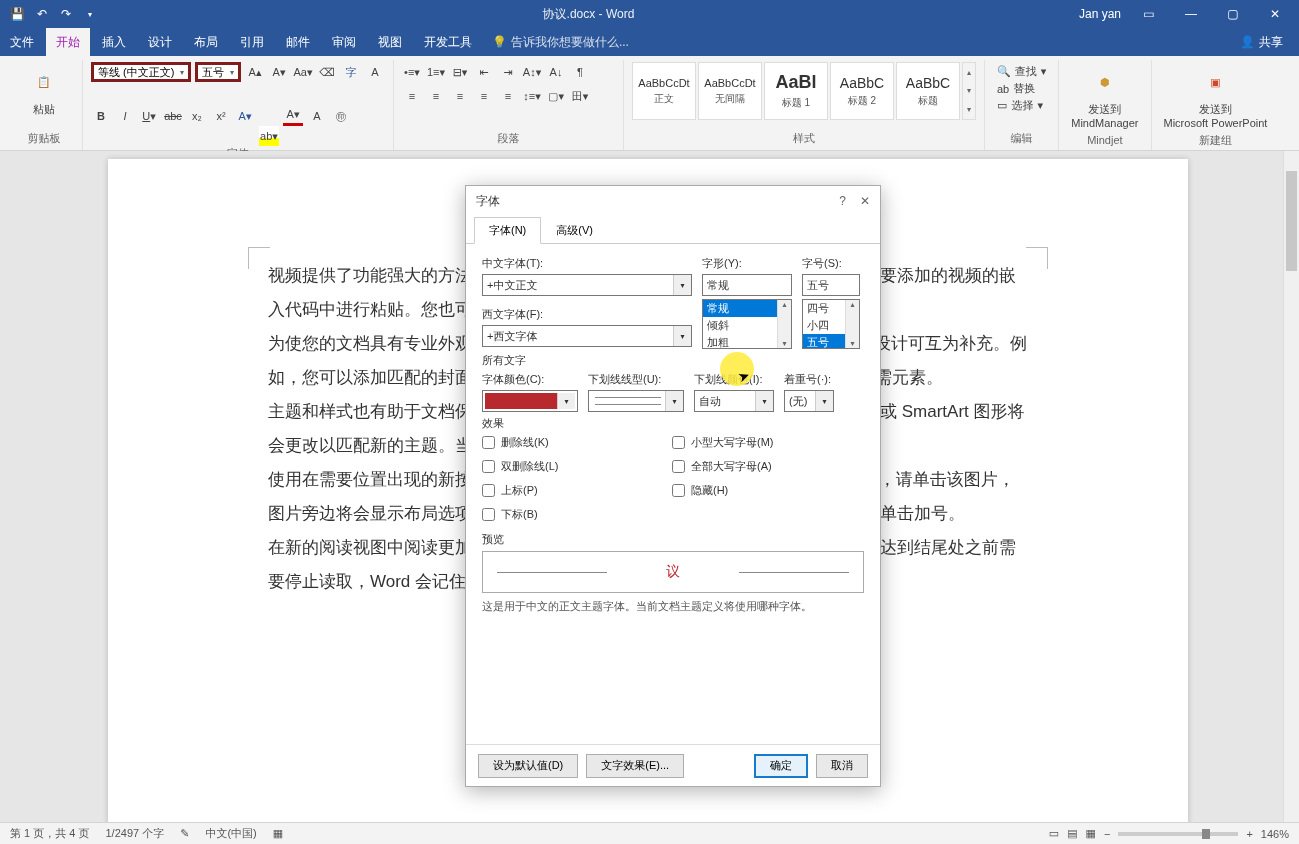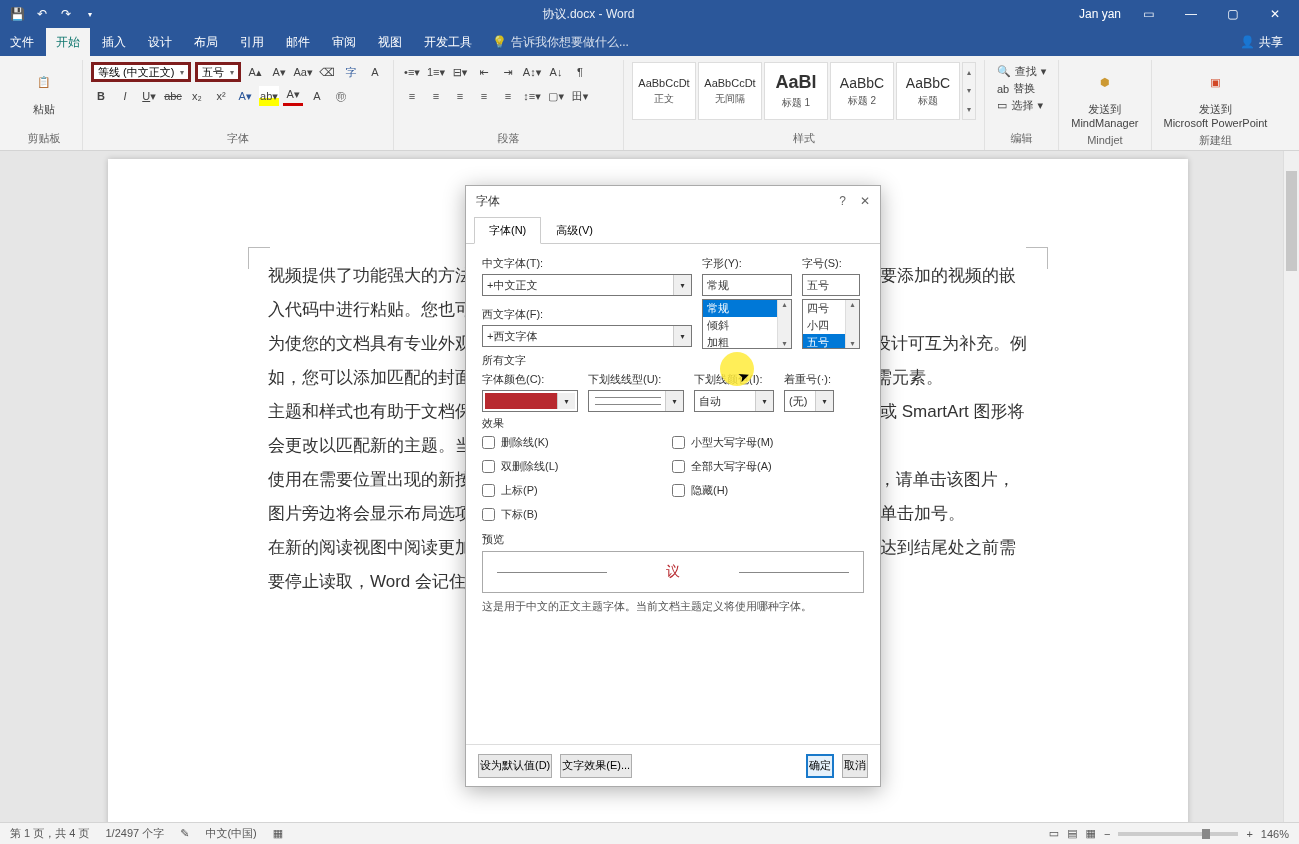--- a/index.html
+++ b/index.html
@@ -9,21 +9,21 @@
 .titlebar { height: 28px; background: #2b579a; color: #fff; display: flex; align-items: center; padding: 0 4px; }
 .titlebar .qat { display: flex; gap: 8px; align-items: center; padding-left: 6px;}
 .titlebar .qat-icon { width: 16px; height: 16px; display:flex; align-items:center; justify-content:center; color:#fff; }
 .titlebar .title { flex: 1; text-align: center; font-size: 12px; opacity: .9;}
 .titlebar .rightctl { display: flex; gap: 14px; align-items: center; padding-right: 6px;}
 .titlebar .winbtn { width: 28px; text-align: center; }
 
 
 .ribbon-tabs { height: 28px; background: #2b579a; color: #fff; display: flex; align-items: center; padding-left: 0; gap: 2px;}
 .ribbon-tabs .tab { padding: 6px 10px; font-size: 12px; cursor: pointer;}
-.ribbon-tabs .tab.active { background: #f3f3f3; color: #0f766e; }
+.ribbon-tabs .tab.active { background: #f3f3f3; color: #a21caf; }
 .ribbon-tabs .tellme { margin-left: 8px; opacity:.8; display:flex; align-items:center; gap:4px;}
 .ribbon-tabs .share { margin-left:auto; margin-right:16px; display:flex; align-items:center; gap:4px;}
 
 
 .ribbon { height: 95px; background: #f3f3f3; border-bottom: 1px solid #d4d4d4; display:flex; padding: 4px 6px 0 6px;}
 .group { border-right: 1px solid #e1e1e1; padding: 2px 8px; display:flex; flex-direction:column; justify-content:space-between; }
 .group-label { text-align:center; font-size:11px; color:#666; padding-bottom:2px;}
 .group-body { display:flex; flex-direction:column; gap:4px; flex:1;}
 .row { display:flex; gap:4px; align-items:center;}
 .btn-sm { min-width:20px; height:20px; display:flex; align-items:center; justify-content:center; font-size:11px; color:#444;}
@@ -77,21 +77,21 @@
 .underline-sw::before { content:""; position:absolute; left:6px; right:22px; top:6px; height:1px; background:#888;}
 .underline-sw::after { content:""; position:absolute; left:6px; right:22px; top:13px; height:1px; background:#888;}
 .underline-sw .caret-btn { position:absolute; right:0; top:0; bottom:0; width:18px; border-left:1px solid #ccc; background:#efefef; display:flex; align-items:center; justify-content:center; font-size:8px;}
 .chk { display:flex; align-items:center; gap:6px; font-size:11px; margin-bottom:6px;}
 .chk input { width:13px; height:13px;}
 .preview-box { border:1px solid #aaa; height:42px; display:flex; align-items:center; justify-content:center; color:#b8292f; font-size:14px; position:relative;}
 .preview-box::before, .preview-box::after { content:""; position:absolute; top:50%; width:110px; height:1px; background:#888;}
 .preview-box::before { left:14px;} .preview-box::after { right:14px;}
 .dlg-note { font-size:11px; color:#555; margin-top:6px;}
 .dlg-footer { height:42px; border-top:1px solid #ddd; display:flex; align-items:center; padding:0 12px; gap:8px;}
-.dlg-btn { height:24px; padding:0 1px; border:1px solid #adadad; background:#e9e9e9; font-size:11px; display:flex; align-items:center;}
+.dlg-btn { height:24px; padding:0 14px; border:1px solid #adadad; background:#e9e9e9; font-size:11px; display:flex; align-items:center;}
 .dlg-btn.primary { border:2px solid #1979ca; background:#e5f1fb;}
 .dlg-footer .spacer { flex:1;}
 .cursor-highlight { position:absolute; left:720px; top:352px; width:34px; height:34px; border-radius:50%; background:rgba(255,235,59,.85); z-index:49;}
 .cursor-arrow { position:absolute; left:738px; top:368px; z-index:60; font-size:14px; color:#000; transform: rotate(-20deg);}
 .corner-mark { position:absolute; width:22px; height:22px; }
 .corner-mark.tl { border-left:1px solid #bbb; border-top:1px solid #bbb; }
 .corner-mark.tr { border-right:1px solid #bbb; border-top:1px solid #bbb; }
 </style>
 </head>
 <body>
@@ -169,21 +169,21 @@
             <b>B</b>
           </span>
         <span class="btn-sm">
             <i>I</i>
           </span>
         <span class="btn-sm"><u>U</u>▾</span>
         <span class="btn-sm" style="text-decoration:line-through;">abc</span>
         <span class="btn-sm">x₂</span>
         <span class="btn-sm">x²</span>
         <span class="btn-sm" style="color:#2b579a;">A▾</span>
-        <span class="btn-sm" style="background:linear-gradient(#fff 60%, #ff0 60%);">ab▾</span>
+        <span class="btn-sm" style="background:linear-gradient(#fff 60%, #ff0 60%);margin-top:40px;">ab▾</span>
         <span class="btn-sm" style="border-bottom:3px solid #c00;">A▾</span>
         <span class="btn-sm">A</span>
         <span class="btn-sm">㊞</span>
       </div>
     </div>
     <div class="group-label">字体</div>
   </div>
 
   <div class="group" style="min-width:230px;">
     <div class="group-body">

